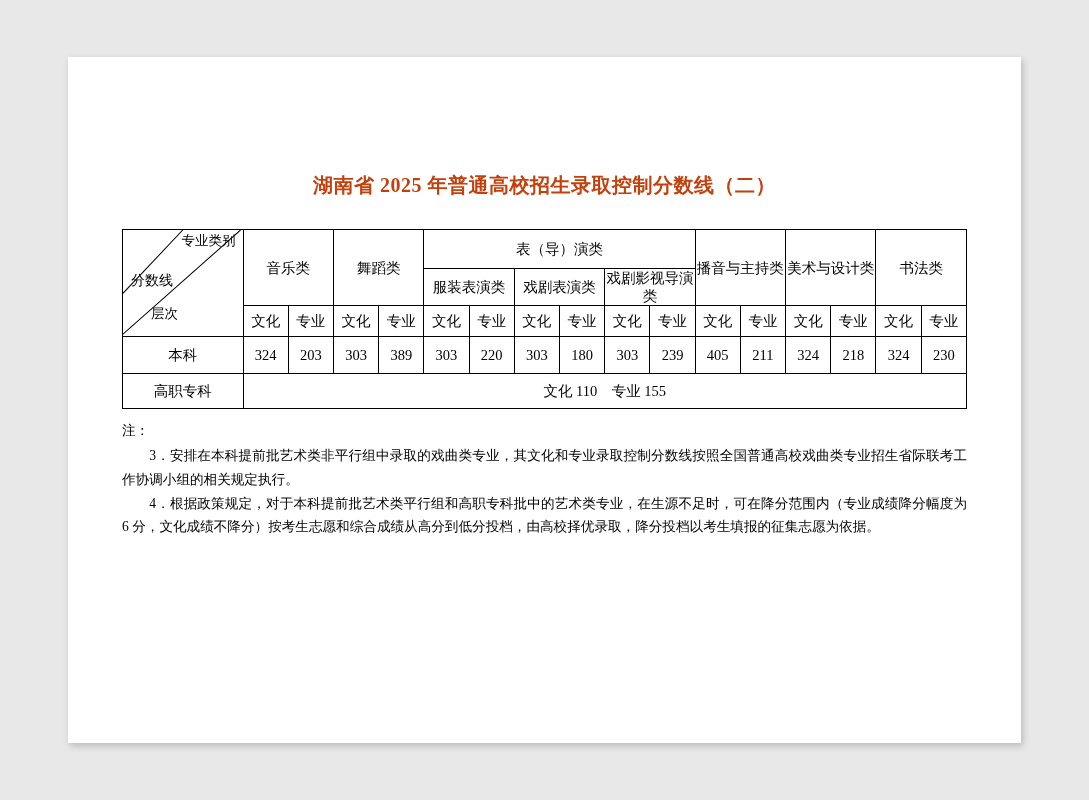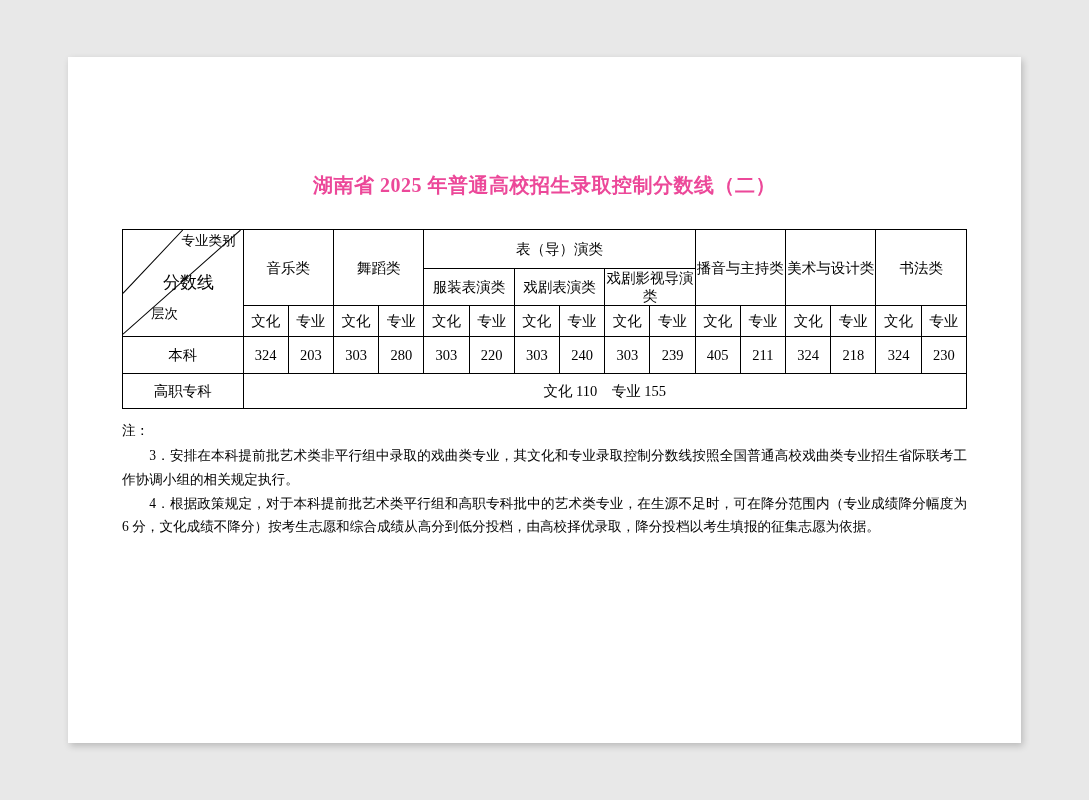--- a/index.html
+++ b/index.html
@@ -21,21 +21,21 @@
     height: 686px;
     background: #ffffff;
     box-shadow: 2px 3px 7px rgba(0,0,0,0.20);
   }
   .doc-title {
     text-align: center;
     font-size: 20px;
     font-weight: bold;
     letter-spacing: 0.5px;
     margin-top: 115px;
-    color: #ec4899;
+    color: #c2410c;
   }
   .table-wrap {
     margin: 30px auto 0 auto;
     width: 845px;
   }
   table.score {
     border-collapse: collapse;
     width: 100%;
     table-layout: fixed;
   }
@@ -71,22 +71,21 @@
   .corner-t1 {
     position: absolute;
     right: 7px;
     top: 3px;
     font-size: 13.5px;
   }
   .corner-t2 {
     position: absolute;
     left: 8px;
     top: 42px;
-    font-size: 17px;
-    margin-left: 32px;
+    font-size: 14px;
   }
   .corner-t3 {
     position: absolute;
     left: 28px;
     top: 76px;
     font-size: 13.5px;
   }
   .grp-head { height: 38px; font-size: 14.5px; }
   .sub-head { height: 36px; }
   .sub2 { height: 30px; font-size: 14px; }
@@ -161,25 +160,25 @@
           <td class="sub2">文化</td>
           <td class="sub2">专业</td>
           <td class="sub2">文化</td>
           <td class="sub2">专业</td>
         </tr>
         <tr>
           <td class="row-label">本科</td>
           <td class="val">324</td>
           <td class="val">203</td>
           <td class="val">303</td>
-          <td class="val">280</td>
+          <td class="val">389</td>
           <td class="val">303</td>
           <td class="val">220</td>
           <td class="val">303</td>
-          <td class="val">240</td>
+          <td class="val">180</td>
           <td class="val">303</td>
           <td class="val">239</td>
           <td class="val">405</td>
           <td class="val">211</td>
           <td class="val">324</td>
           <td class="val">218</td>
           <td class="val">324</td>
           <td class="val">230</td>
         </tr>
         <tr class="zhuan-row">

